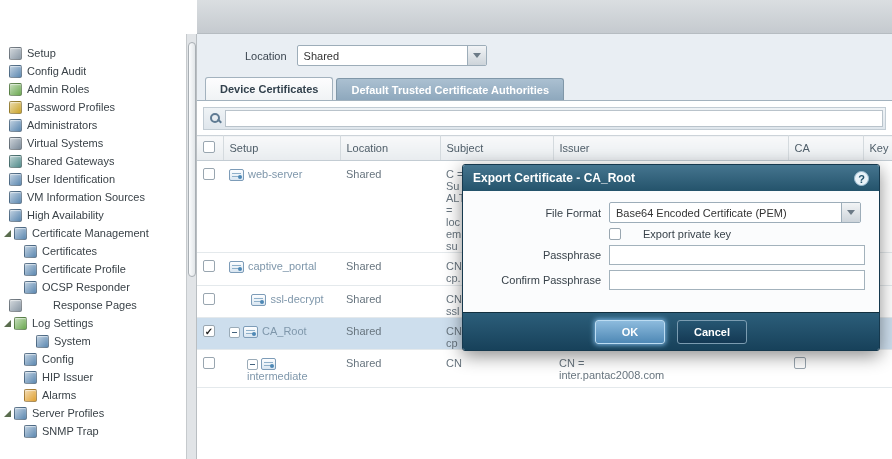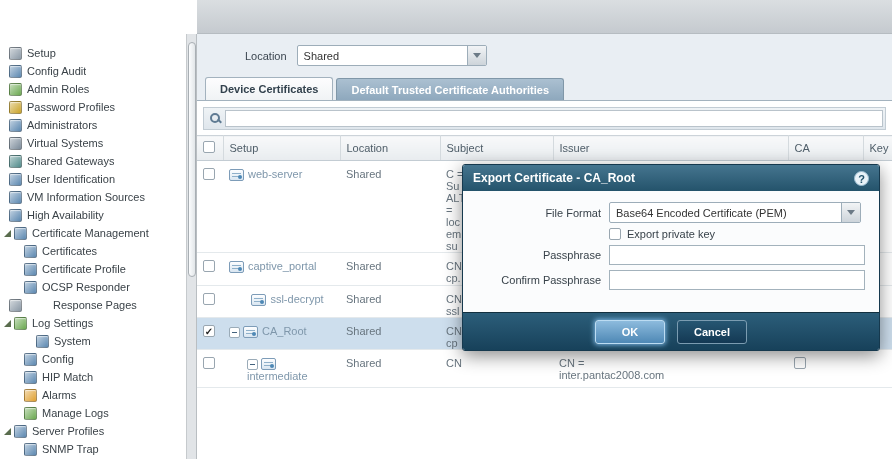--- a/index.html
+++ b/index.html
@@ -63,21 +63,21 @@
 
 .dialog{position:absolute;left:462px;top:164px;width:418px;height:187px;border:1px solid #16394e;border-radius:3px;box-shadow:0 5px 18px rgba(0,0,0,.45);display:flex;flex-direction:column;overflow:hidden;z-index:10;background:#fbfcfd}
 .dlg-header{flex:0 0 26px;background:linear-gradient(#45758f,#24536b);display:flex;align-items:center;padding:0 10px;color:#fff}
 .dlg-title{font-weight:bold;font-size:12px;flex:1}
 .help-icon{width:15px;height:15px;border-radius:50%;background:#e9f2f8;color:#24536b;font-weight:bold;font-size:11px;line-height:14px;text-align:center;cursor:pointer;border:1px solid #9dbed2}
 .dlg-body{flex:1;padding:11px 14px 0 14px;background:#fbfcfd}
 .form-row{display:flex;align-items:center;margin-bottom:5px}
 .form-row label{width:124px;text-align:right;margin-right:8px;color:#38424a;flex:0 0 124px}
 .dlg-dd{width:252px}
 .text-input{width:268px;height:20px;border:1px solid #a3b2bc;background:#fff;font-family:inherit;font-size:11px;padding:0 4px;outline:none}
-.cb-label{margin-left:6px;color:#38424a}
+.cb-label{margin-left:22px;color:#38424a}
 .dlg-footer{flex:0 0 38px;background:linear-gradient(#2c5e7a,#17415a);display:flex;align-items:center;justify-content:center;gap:12px;padding:0 16px;border-top:1px solid #12303f}
 .btn{height:24px;min-width:70px;border-radius:3px;font-family:inherit;font-size:11px;font-weight:bold;color:#fff;cursor:pointer}
 .btn.ok{background:linear-gradient(#8dbbdd,#4e88b5);border:1px solid #bcdcf2;box-shadow:0 0 5px 1px rgba(130,190,235,.9)}
 .btn.cancel{background:linear-gradient(#265672,#143954);border:1px solid #7b9cb1}
 </style>
 </head>
 <body>
 
 <div class="app">
 
@@ -152,29 +152,25 @@
         <div class="tree-item" style="padding-left: 36px;">
           <span class="tree-ic" style="background: linear-gradient(135deg, rgb(255, 255, 255) -60%, rgb(91, 135, 176));"></span>
           <span class="tree-label">System</span>
         </div>
         <div class="tree-item" style="padding-left: 24px;">
           <span class="tree-ic" style="background: linear-gradient(135deg, rgb(255, 255, 255) -60%, rgb(91, 135, 176));"></span>
           <span class="tree-label">Config</span>
         </div>
         <div class="tree-item" style="padding-left: 24px;">
           <span class="tree-ic" style="background: linear-gradient(135deg, rgb(255, 255, 255) -60%, rgb(91, 135, 176));"></span>
-          <span class="tree-label">HIP Match</span>
+          <span class="tree-label">HIP Issuer</span>
         </div>
         <div class="tree-item" style="padding-left: 24px;">
           <span class="tree-ic" style="background: linear-gradient(135deg, rgb(255, 255, 255) -60%, rgb(224, 160, 48));"></span>
           <span class="tree-label">Alarms</span>
-        </div>
-        <div class="tree-item" style="padding-left: 24px;">
-          <span class="tree-ic" style="background: linear-gradient(135deg, rgb(255, 255, 255) -60%, rgb(106, 168, 79));"></span>
-          <span class="tree-label">Manage Logs</span>
         </div>
         <div class="tree-item" style="padding-left: 4px;">
           <span class="tree-arrow"></span>
           <span class="tree-ic" style="background: linear-gradient(135deg, rgb(255, 255, 255) -60%, rgb(91, 135, 176));"></span>
           <span class="tree-label">Server Profiles</span>
         </div>
         <div class="tree-item" style="padding-left: 24px;">
           <span class="tree-ic" style="background: linear-gradient(135deg, rgb(255, 255, 255) -60%, rgb(91, 135, 176));"></span>
           <span class="tree-label">SNMP Trap</span>
         </div>

